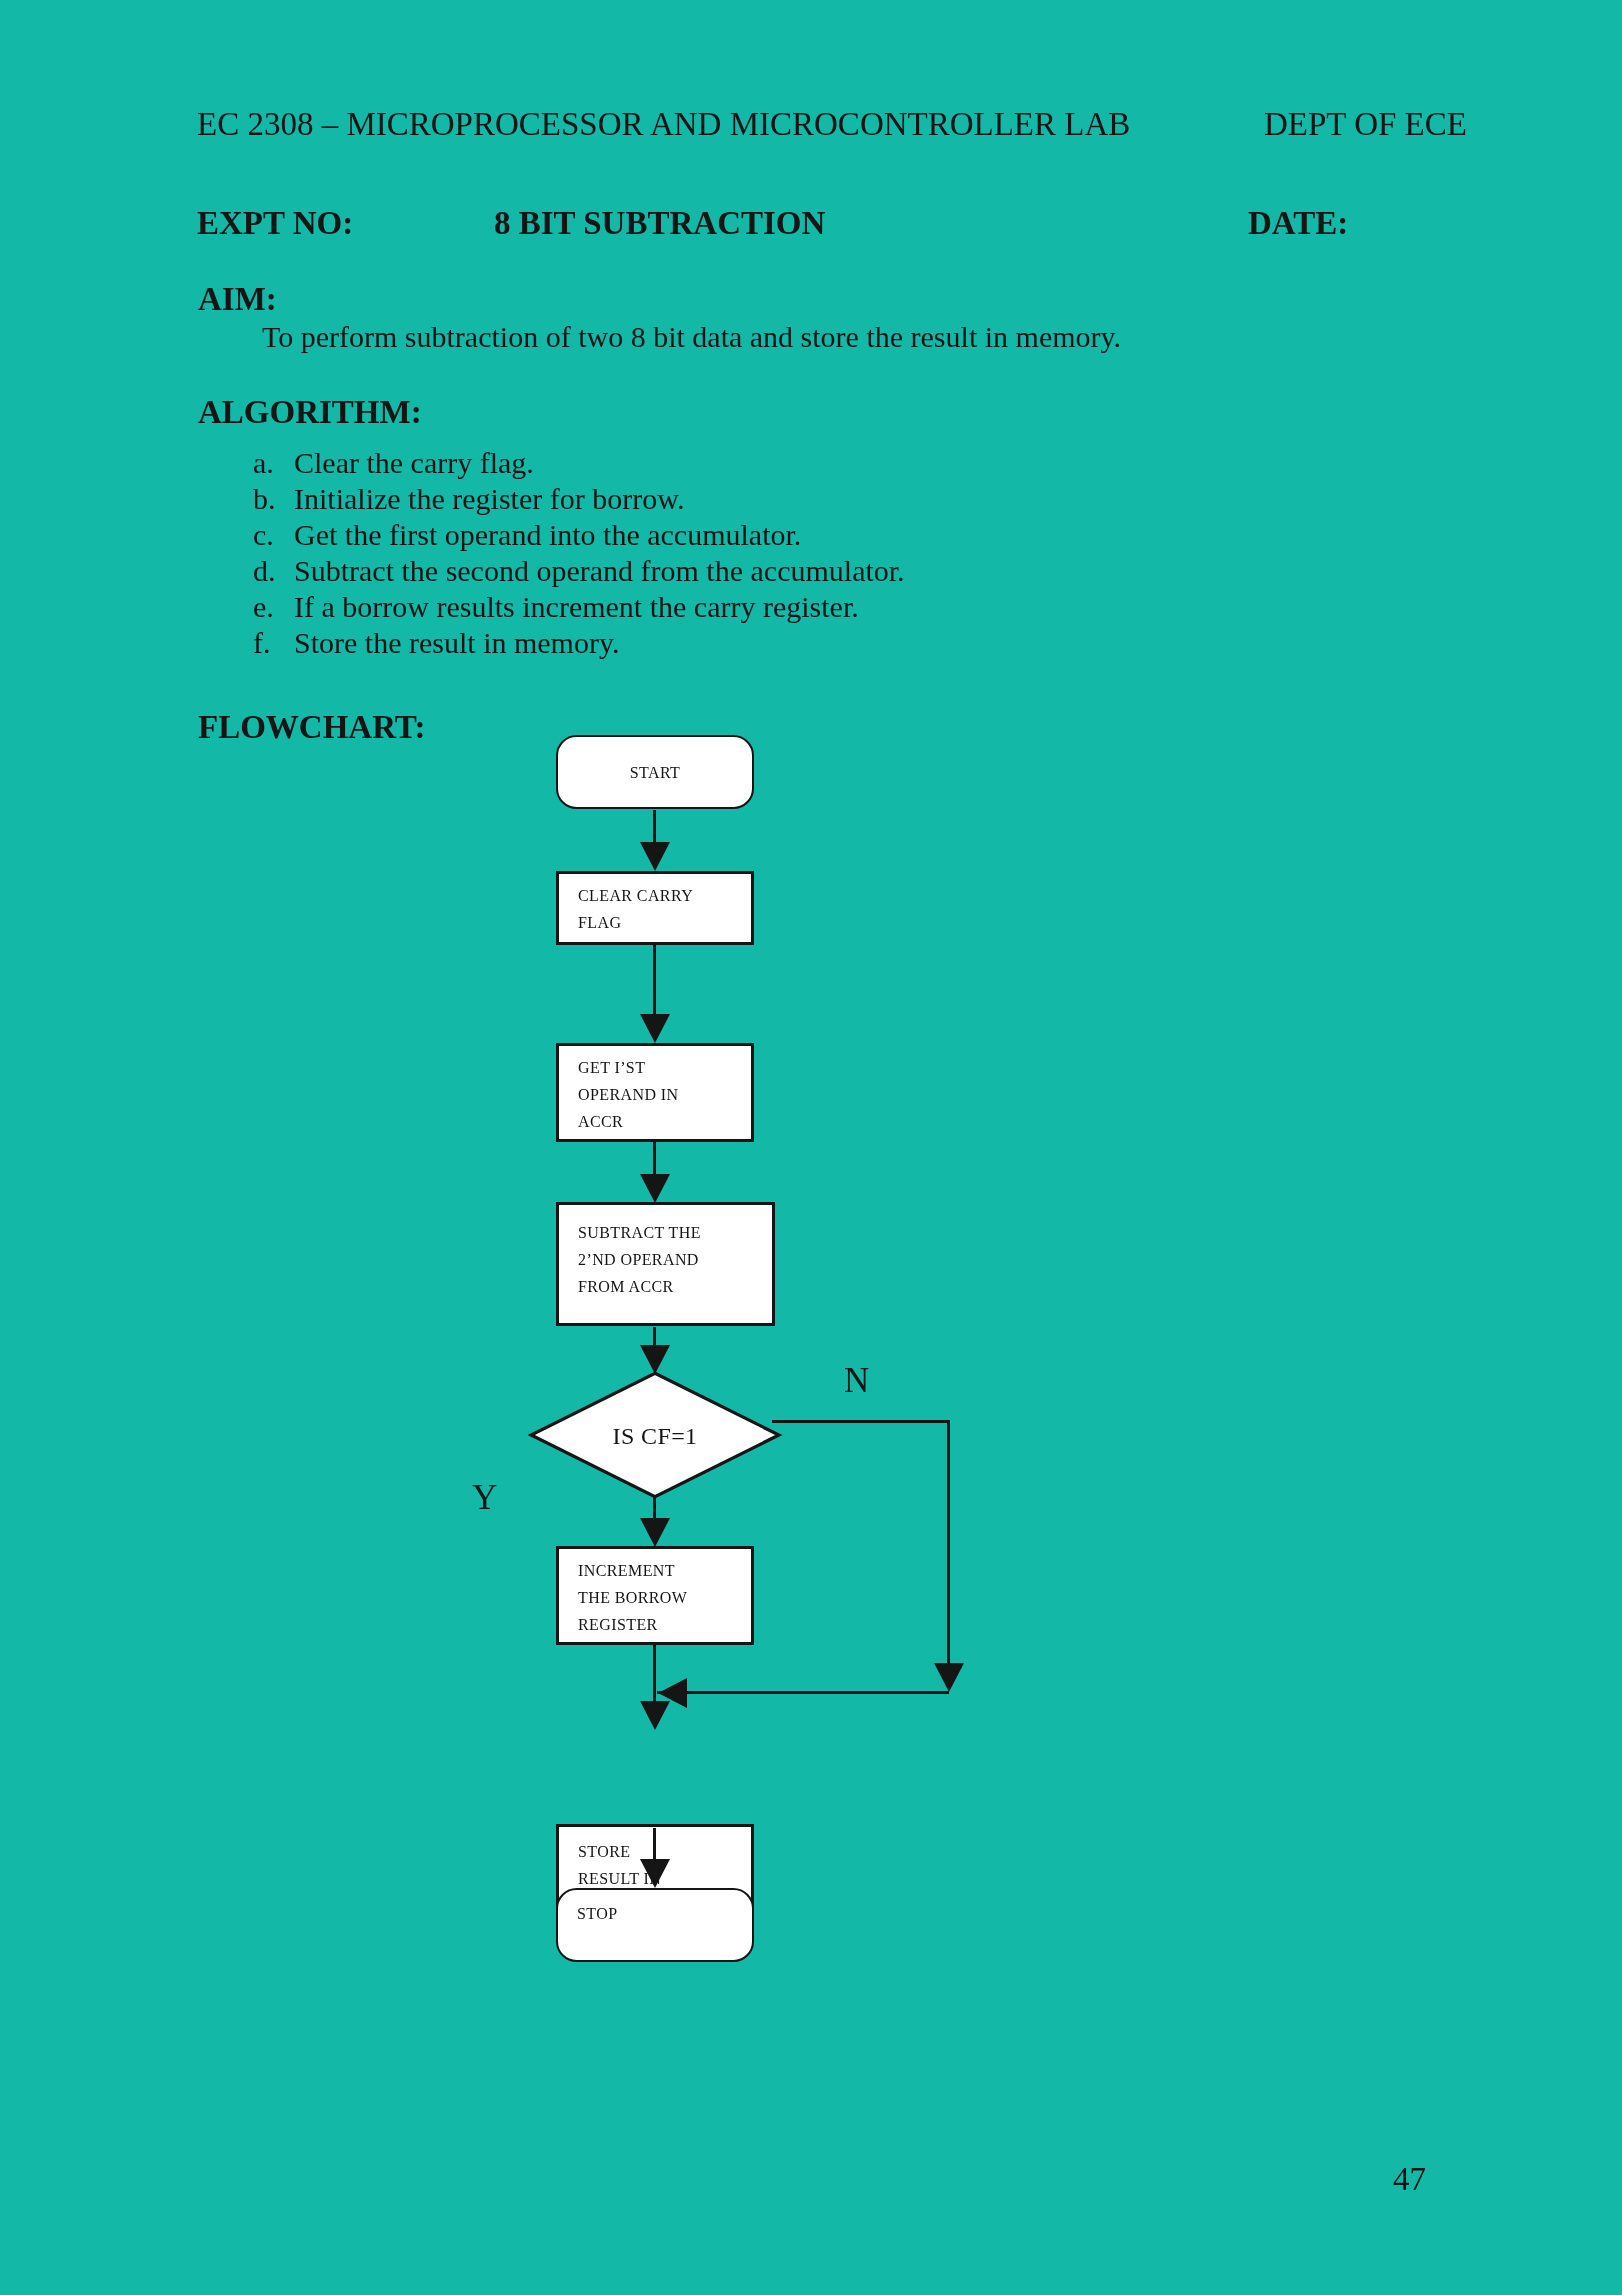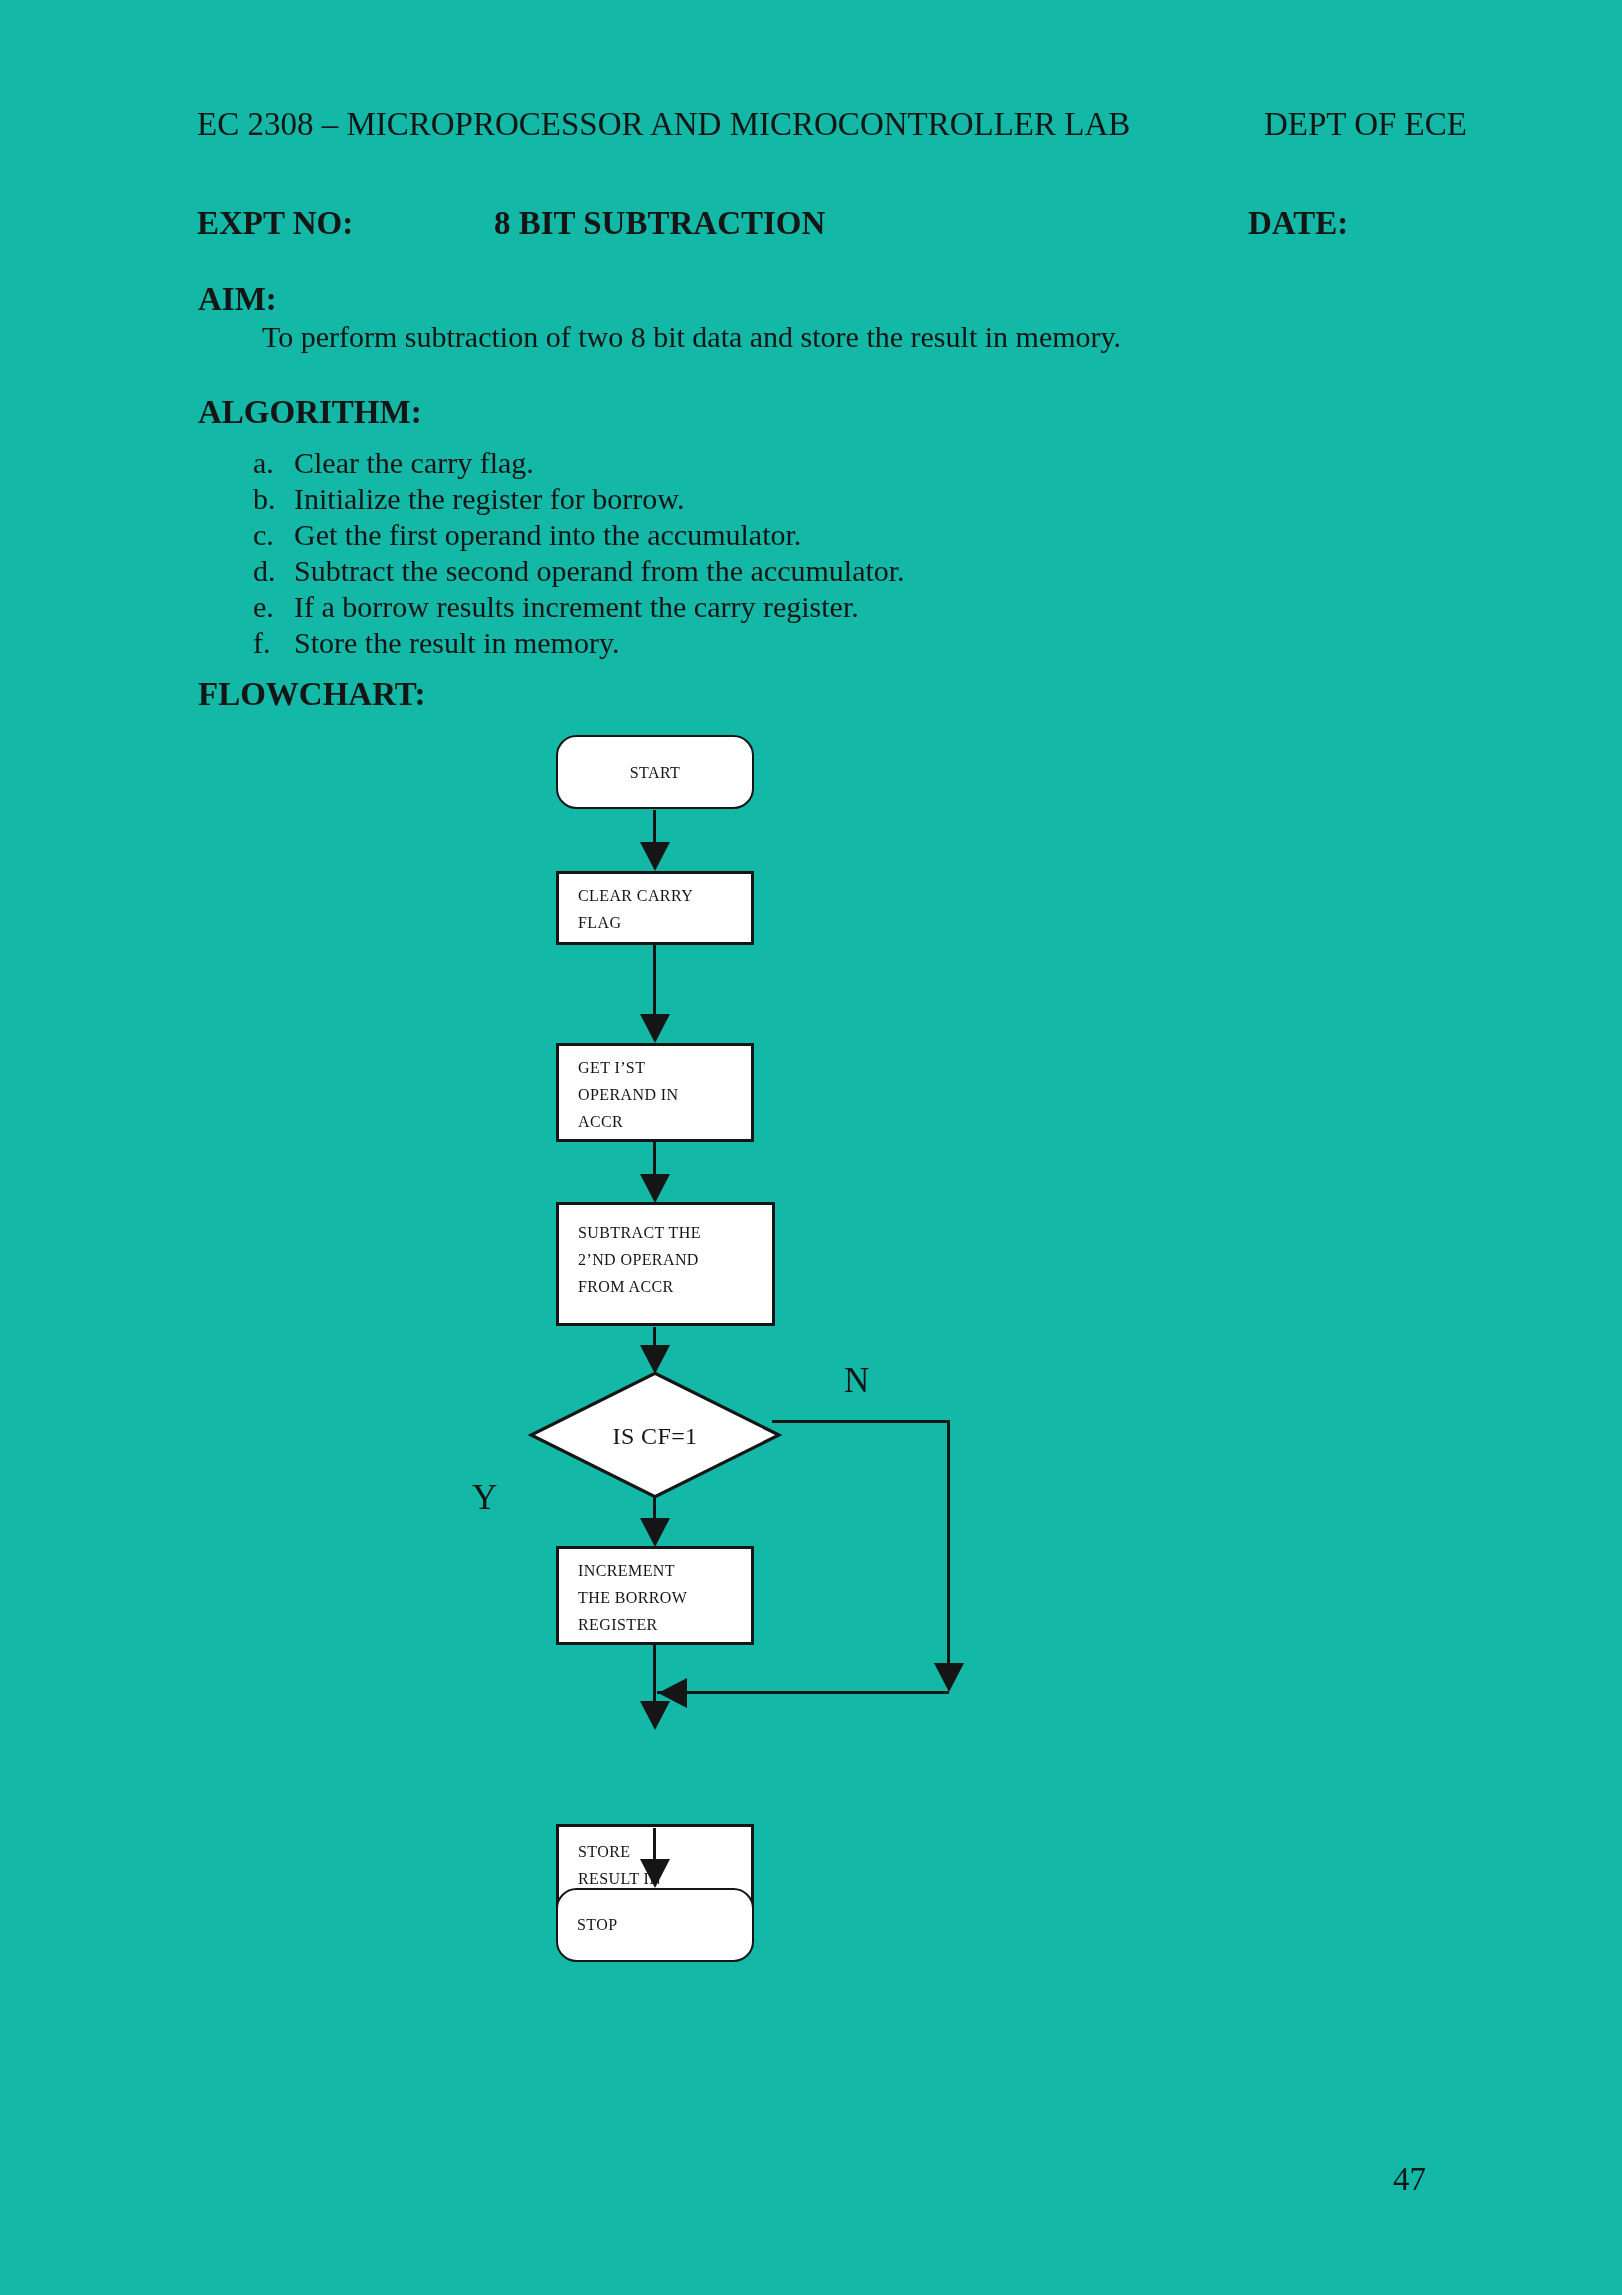--- a/index.html
+++ b/index.html
@@ -92,21 +92,21 @@
     <div class="step-row">
       <span class="step-letter">e.</span>
       <span>If a borrow results increment the carry register.</span>
     </div>
     <div class="step-row">
       <span class="step-letter">f.</span>
       <span>Store the result in memory.</span>
     </div>
   </div>
 
-  <div class="abs hdr-bold" style="left:198px;top:676px;text-align:right;">FLOWCHART:</div>
+  <div class="abs hdr-bold" style="left:198px;top:709px;text-align:right;">FLOWCHART:</div>
 
   <div class="fc-box fc-rounded center-text" style="left:556px;top:735px;width:198px;height:74px;">START</div>
 
   <div class="vline" style="left:653px;top:810px;height:33px;"></div>
   <div class="tri-down" style="left:640px;top:842px;"></div>
 
   <div class="fc-box" style="left:556px;top:871px;width:198px;height:74px;">CLEAR CARRY
 FLAG</div>
 
   <div class="vline" style="left:653px;top:945px;height:70px;"></div>
@@ -149,18 +149,18 @@
   <div class="vline" style="left:653px;top:1645px;height:56px;"></div>
   <div class="tri-down" style="left:640px;top:1701px;"></div>
 
   <div class="fc-box" style="left:556px;top:1824px;width:198px;height:98px;padding-top:11px;">STORE
 RESULT IN
 MEMORY</div>
 
   <div class="vline" style="left:653px;top:1828px;height:32px;"></div>
   <div class="tri-down" style="left:640px;top:1859px;"></div>
 
-  <div class="fc-box fc-rounded" style="left:556px;top:1888px;width:198px;height:74px;padding-top:21px;">STOP</div>
+  <div class="fc-box fc-rounded" style="left:556px;top:1888px;width:198px;height:74px;padding-top:10px;">STOP</div>
 
   <div class="abs hdr" style="left:1393px;top:2161px;">47</div>
 
 </div>
 
 
 </body></html>

